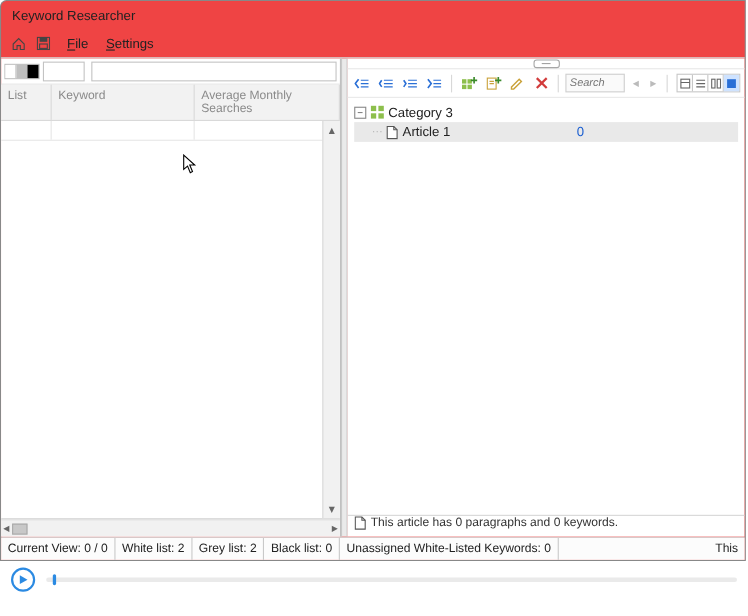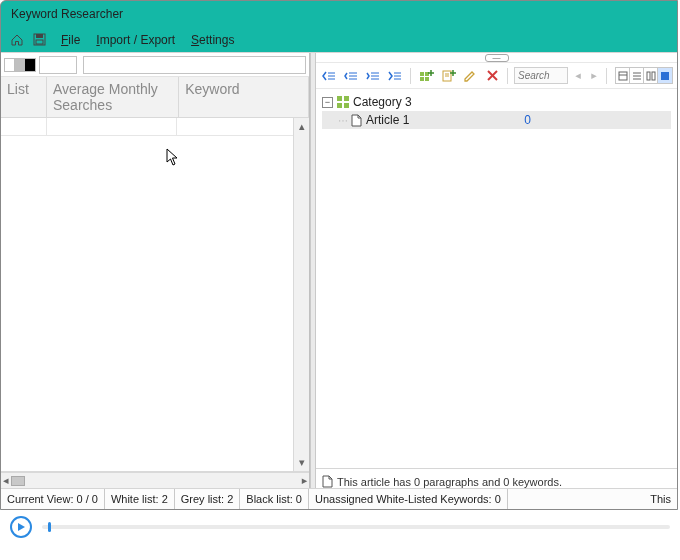--- a/index.html
+++ b/index.html
@@ -10,21 +10,21 @@
     width: 680px;
     height: 560px;
     overflow: hidden;
     color: #222;
   }
   .window {
     border: 1px solid #888;
     border-top-left-radius: 6px;
     width: 678px;
     height: 510px;
-    background: #14b8a6;
+    background: #ef4444;
     position: relative;
     display: flex;
     flex-direction: column;
   }
   .titlebar {
     height: 28px;
     padding: 6px 10px;
     font-size: 12px;
     border-bottom: 1px solid transparent;
   }
@@ -68,21 +68,21 @@
   .swatch.white{background:#fff;}
   .swatch.grey{background:#bfbfbf;}
   .swatch.black{background:#000;}
   .mini-input { flex:0 0 38px; height:18px; border:1px solid #c3c3c3;}
   .left-search { flex:1; height:18px; border:1px solid #c3c3c3; margin-left:3px;}
   .table-head {
     display:flex;
     background:#f2f2f2;
     border-bottom:1px solid #d9d9d9;
     color:#8a8a8a;
-    font-size:14px;
+    font-size:11px;
   }
   .th { padding:4px 6px; border-right:1px solid #d9d9d9; }
   .th.list { width:46px;}
   .th.kw { width:130px;}
   .th.avg { flex:1;}
   .table-body {
     flex:1;
     position:relative;
     background:#fff;
     border-bottom:1px solid #d9d9d9;
@@ -134,21 +134,21 @@
   .view-toggle .v{width:14px;display:flex;align-items:center;justify-content:center;font-size:9px;border-right:1px solid #c7c7c7;}
   .view-toggle .v:last-child{border-right:none;}
   .view-toggle .v.active{background:#cfe3ff;}
   .tree-area{flex:1;padding:4px 6px;position:relative;}
   .tree-row{display:flex;align-items:center;height:18px;gap:4px;font-size:12px;}
   .tree-row.selected{background:#e9e9e9;}
   .tree-toggle{width:11px;height:11px;border:1px solid #888;display:flex;align-items:center;justify-content:center;font-size:9px;line-height:1;color:#444;background:#fff;}
   .tree-dots{color:#bbb;font-size:10px;letter-spacing:-1px;}
   .article-count{color:#1b5fd1;margin-left:auto;margin-right:140px;}
   .right-status{
-    height:20px;border-top:1px solid #d6d6d6;display:flex;align-items:flex-end;gap:4px;padding:0 6px;font-size:11px;color:#333;
+    height:20px;border-top:1px solid #d6d6d6;display:flex;align-items:flex-start;gap:4px;padding:0 6px;font-size:11px;color:#333;
   }
   
   .status-strip{
     height:20px;display:flex;align-items:stretch;font-size:11px;
     background:#fcfcfc;
   }
   .status-strip .cell-s{padding:2px 6px;border-right:1px solid #c9c9c9;display:flex;align-items:center;white-space:nowrap;}
   .status-strip .cell-s:last-child{border-right:none;margin-left:auto;}
   
   .player{
@@ -181,40 +181,39 @@
         </svg>
     </span>
     <span class="icon">
       <svg width="13" height="13" viewBox="0 0 13 13">
           <rect x="1" y="1" width="11" height="11" fill="none" stroke="#444"></rect>
           <rect x="3" y="1" width="7" height="4" fill="#444"></rect>
           <rect x="3" y="7" width="7" height="4" fill="none" stroke="#444"></rect>
         </svg>
     </span>
     <span class="menu-item"><span class="u">F</span>ile</span>
-    <span class="menu-item"><span class="u">I</span>mport / Export</span>
     <span class="menu-item"><span class="u">S</span>ettings</span>
   </div>
 
   <div class="content">
 
     <div class="left-panel">
       <div class="left-toolbar">
         <div class="swatch-group">
           <div class="swatch white"></div>
           <div class="swatch grey"></div>
           <div class="swatch black"></div>
         </div>
         <div class="mini-input"></div>
         <div class="left-search"></div>
       </div>
       <div class="table-head">
         <div class="th list">List</div>
+        <div class="th kw">Keyword</div>
         <div class="th avg">Average Monthly Searches</div>
-        <div class="th kw">Keyword</div>
       </div>
       <div class="table-body">
         <div class="row-sep">
           <div class="cell list"></div>
             <div class="cell kw"></div>
             <div class="cell avg"></div>
         </div>
         <div class="cursor-overlay">
           <svg width="16" height="20" viewBox="0 0 16 20">
             <path d="M1 1 L1 14 L4.5 11 L7 17 L9 16 L6.5 10 L11 10 Z" fill="#fff" stroke="#000" stroke-width="1"></path>

